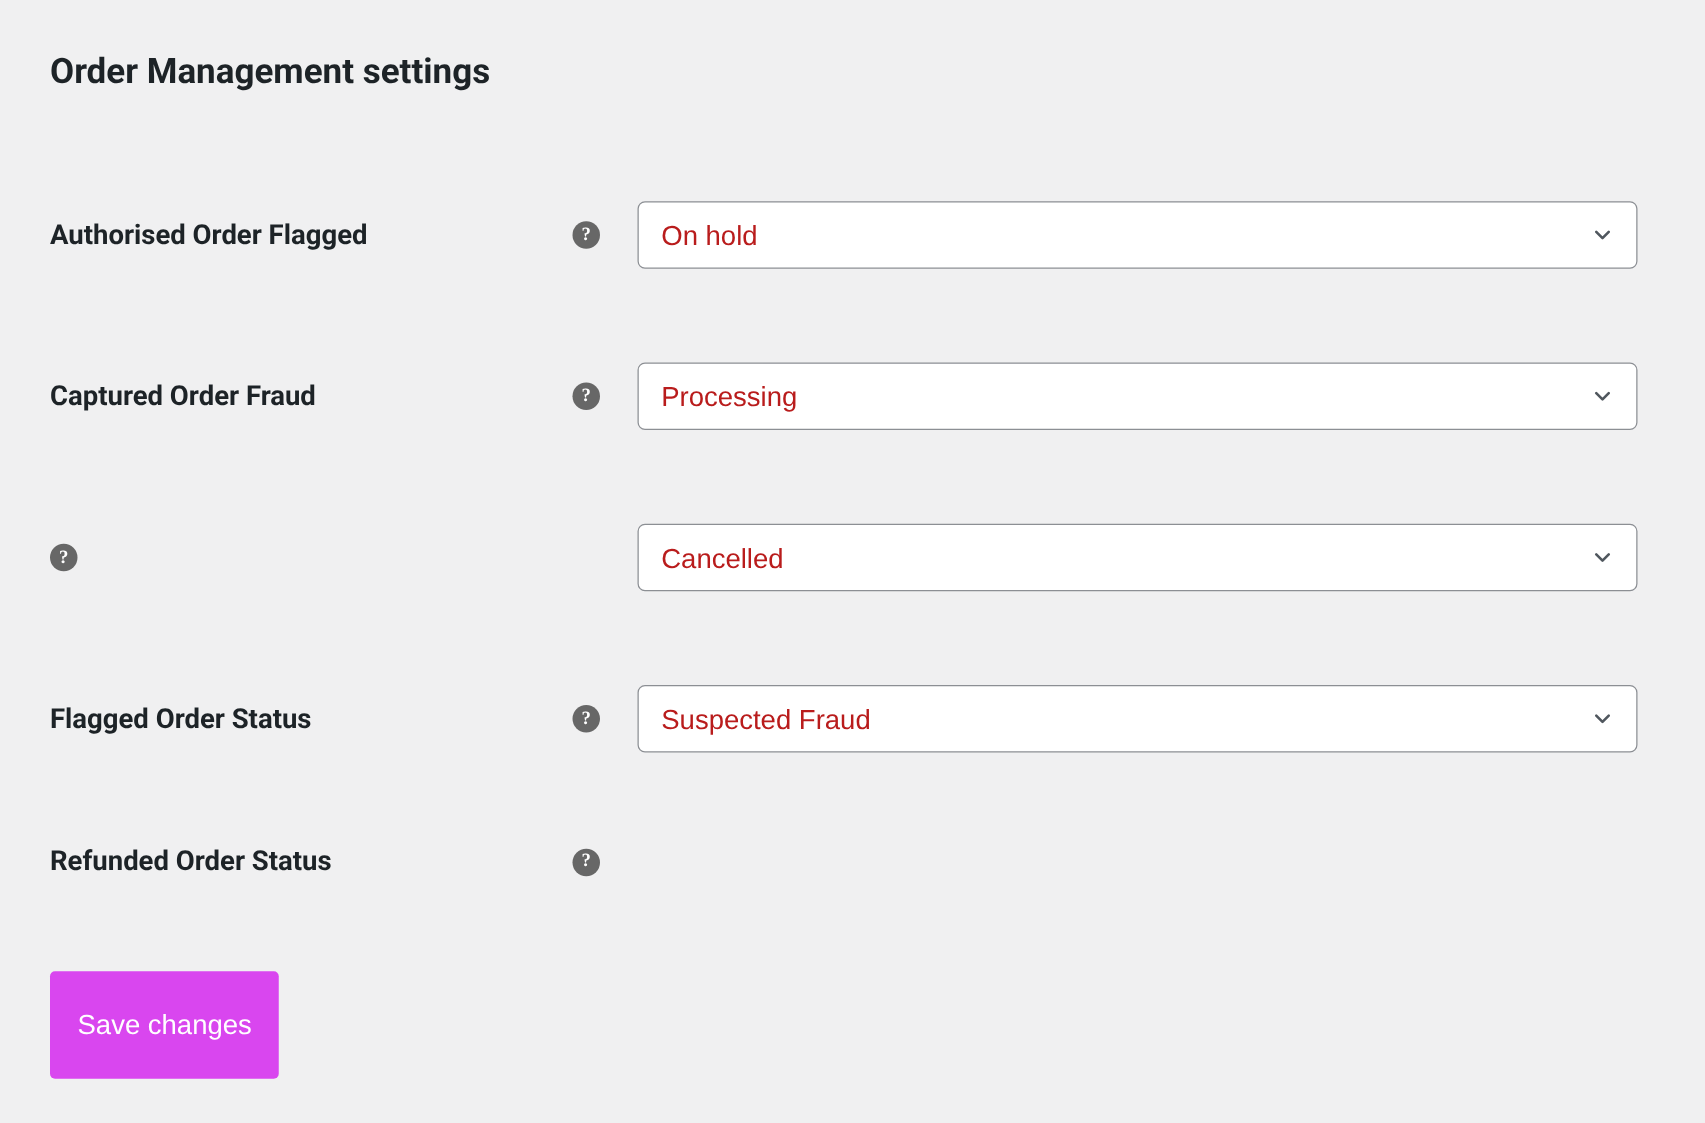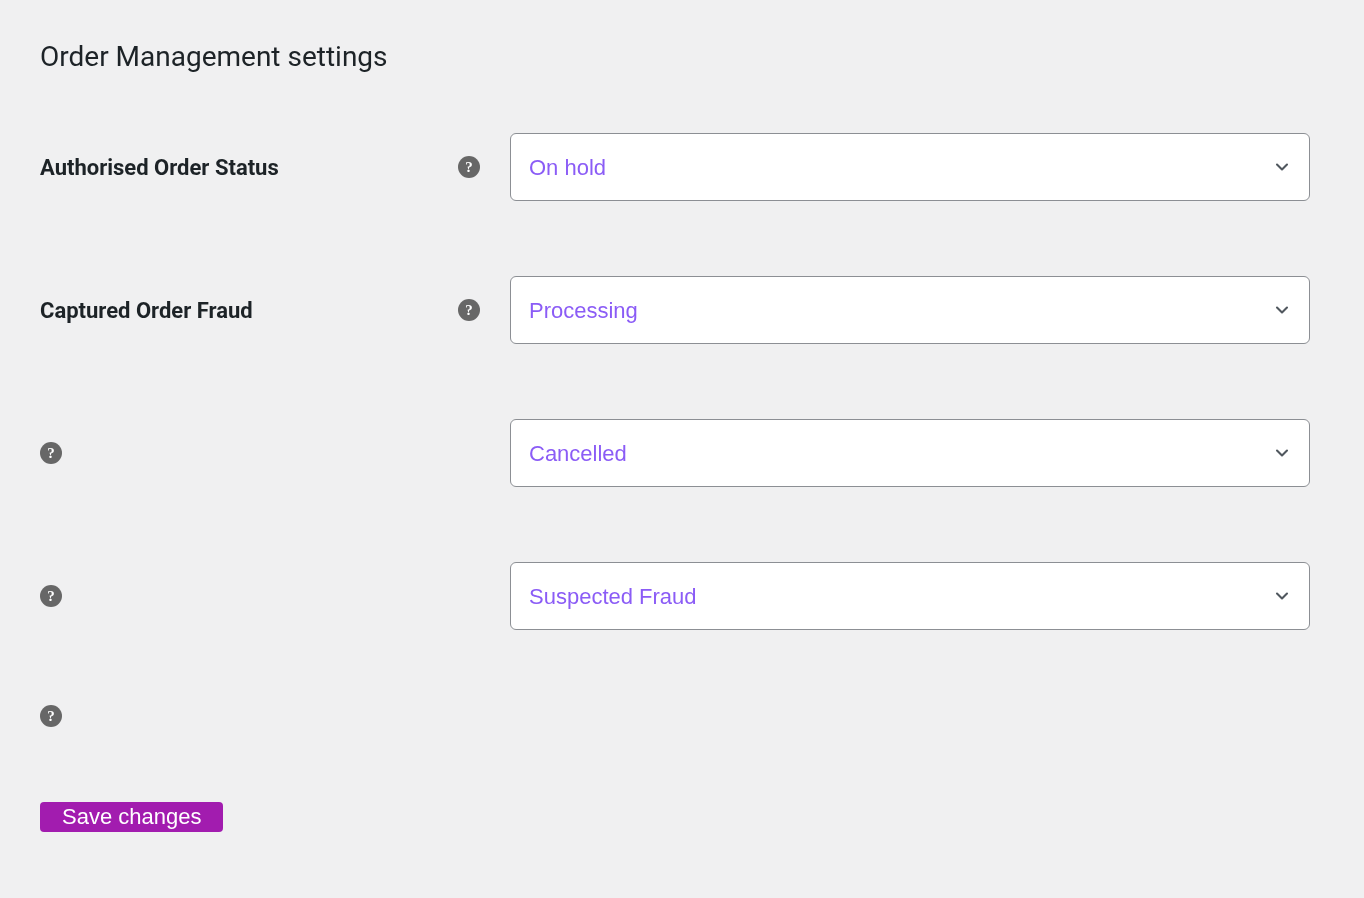--- a/index.html
+++ b/index.html
@@ -8,23 +8,23 @@
       padding: 0;
     }
     body {
       font-family: -apple-system, BlinkMacSystemFont, "Segoe UI", Roboto, "Helvetica Neue", Arial, sans-serif;
       background: #f0f0f1;
       padding: 40px;
       color: #1d2327;
     }
     .page-title {
       font-size: 28px;
-      font-weight: 400;
+      font-weight: 700;
       color: #1d2327;
-      margin-bottom: 60px;
+      margin-bottom: 88px;
     }
     .setting-row {
       display: flex;
       align-items: center;
       margin-bottom: 75px;
     }
     .setting-label-wrap {
       display: flex;
       align-items: center;
       width: 470px;
@@ -51,24 +51,24 @@
       cursor: help;
       font-family: Georgia, serif;
     }
     .select-wrap {
       position: relative;
       flex: 1;
       max-width: 800px;
     }
     .select-field {
       width: 100%;
-      height: 68px;
+      height: 54px;
       padding: 0 50px 0 18px;
       font-size: 22px;
-      color: #8b5cf6;
+      color: #b91c1c;
       background: #ffffff;
       border: 1px solid #8c8f94;
       border-radius: 6px;
       appearance: none;
       -webkit-appearance: none;
       -moz-appearance: none;
       cursor: pointer;
       outline: none;
     }
     .chevron-down {
@@ -79,40 +79,40 @@
       pointer-events: none;
       width: 20px;
       height: 20px;
     }
     .chevron-down svg {
       width: 100%;
       height: 100%;
     }
     .save-button {
       display: inline-block;
-      padding: 2px 22px;
+      padding: 30px 22px;
       font-size: 22px;
       font-weight: 400;
       color: #ffffff;
-      background: #a21caf;
+      background: #d946ef;
       border: none;
       border-radius: 4px;
       cursor: pointer;
     }
   </style>
 </head>
 <body>
 
 
 
 <h2 class="page-title">Order Management settings</h2>
 
 <div class="setting-row">
   <div class="setting-label-wrap">
-    <span class="setting-label">Authorised Order Status</span>
+    <span class="setting-label">Authorised Order Flagged</span>
     <span class="help-icon">?</span>
   </div>
   <div class="select-wrap">
     <select class="select-field">
       <option>On hold</option>
     </select>
     <span class="chevron-down">
       <svg viewBox="0 0 24 24" fill="none" stroke="#50575e" stroke-width="2.5" stroke-linecap="round" stroke-linejoin="round">
           <polyline points="6 9 12 15 18 9"></polyline>
         </svg>
@@ -148,36 +148,38 @@
     <span class="chevron-down">
       <svg viewBox="0 0 24 24" fill="none" stroke="#50575e" stroke-width="2.5" stroke-linecap="round" stroke-linejoin="round">
           <polyline points="6 9 12 15 18 9"></polyline>
         </svg>
     </span>
   </div>
 </div>
 
 <div class="setting-row">
   <div class="setting-label-wrap">
+    <span class="setting-label">Flagged Order Status</span>
     <span class="help-icon">?</span>
   </div>
   <div class="select-wrap">
     <select class="select-field">
       <option>Suspected Fraud</option>
     </select>
     <span class="chevron-down">
       <svg viewBox="0 0 24 24" fill="none" stroke="#50575e" stroke-width="2.5" stroke-linecap="round" stroke-linejoin="round">
           <polyline points="6 9 12 15 18 9"></polyline>
         </svg>
     </span>
   </div>
 </div>
 
 <div class="setting-row">
   <div class="setting-label-wrap">
+    <span class="setting-label">Refunded Order Status</span>
     <span class="help-icon">?</span>
   </div>
 </div>
 
 <button class="save-button">Save changes</button>
 
 
 
 
 </body></html>

